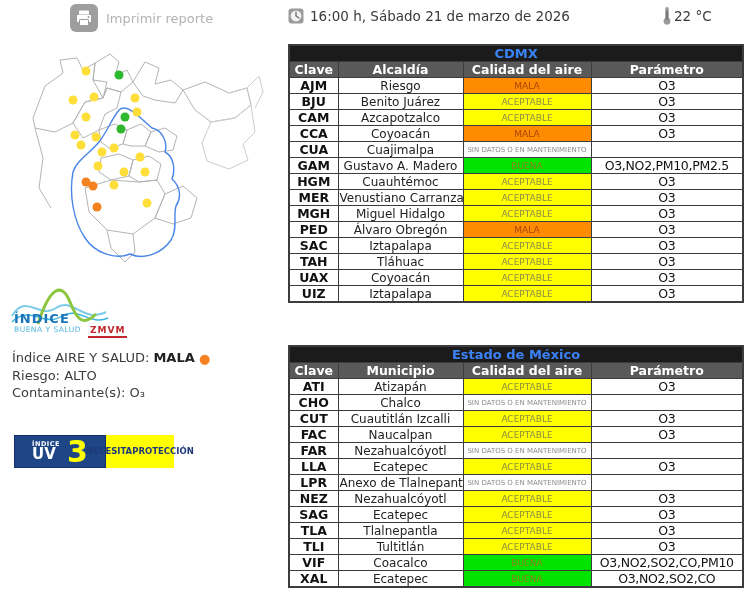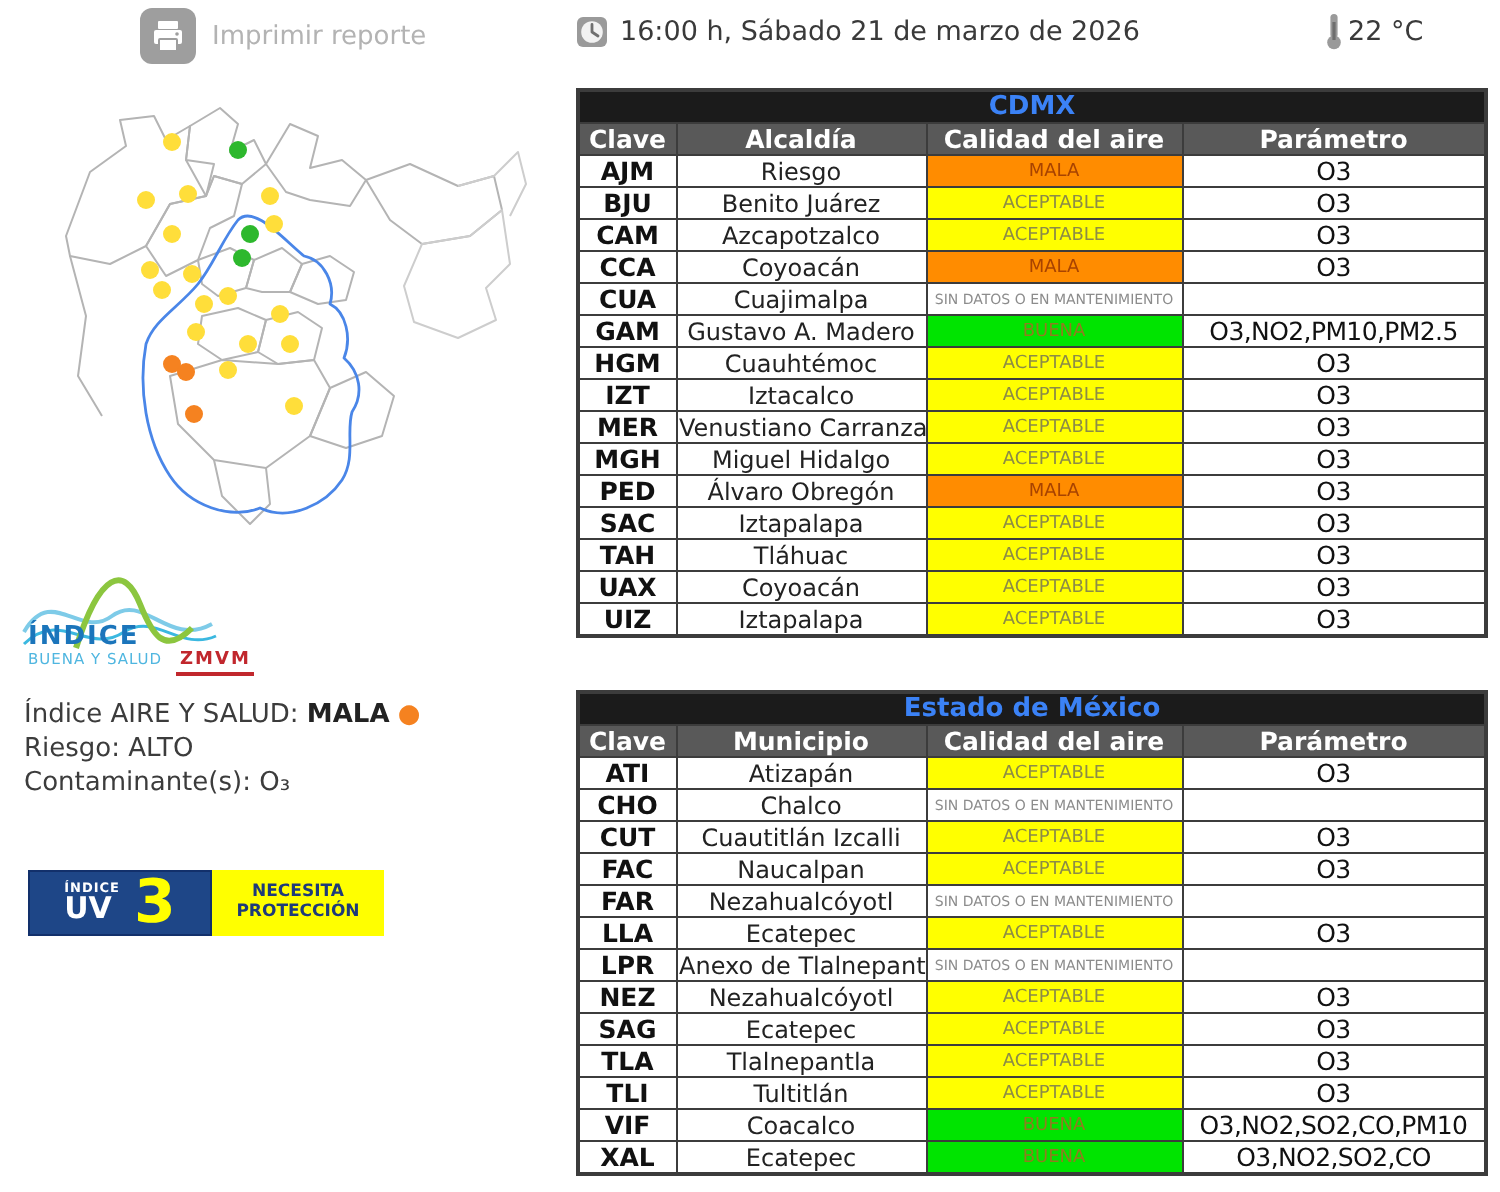--- a/index.html
+++ b/index.html
@@ -25,21 +25,21 @@
   #index-panel .row { white-space:nowrap; }
   #index-value { font-weight:bold; color:#222; }
   #index-dot { font-size:13px; vertical-align:middle; }
 
   #uv-badge { position:absolute; left:14px; top:435px; display:flex; height:33px; }
   #uv-blue { width:92px; height:33px; display:flex; align-items:center; justify-content:center; gap:7px; border:1px solid #12306b; }
   #uv-texts { display:flex; flex-direction:column; align-items:flex-start; line-height:1; }
   #uv-top { color:#fff; font-weight:bold; font-size:6.5px; letter-spacing:0.5px; }
   #uv-bottom { color:#fff; font-weight:bold; font-size:15px; }
   #uv-value { font-weight:bold; font-size:30px; line-height:1; }
-  #uv-warn { width:86px; height:33px; display:flex; flex-direction:column; align-items:center; justify-content:center; line-height:1.15; }
+  #uv-warn { width:68px; height:33px; display:flex; align-items:center; justify-content:center; line-height:1.15; }
   #uv-warn span { font-weight:bold; font-size:8.5px; }
 
   
   #right { position:absolute; left:288px; top:0; width:456px; }
   #datetime-row { position:absolute; left:0; top:7px; width:456px; height:18px; color:#3a3a3a; font-size:13.5px; }
   #clock-icon { position:absolute; left:0; top:1px; }
   #datetime-text { position:absolute; left:22px; top:1px; white-space:nowrap; }
   #thermo-icon { position:absolute; left:374px; top:-1px; }
   #temp-text { position:absolute; left:386px; top:1px; }
 
@@ -244,26 +244,20 @@
             <td class="status" style="background: rgb(0, 228, 0); color: rgb(143, 124, 32);">BUENA</td>
             <td class="param">O3,NO2,PM10,PM2.5</td>
           </tr>
           <tr>
             <td class="clave">HGM</td>
             <td class="name">Cuauhtémoc</td>
             <td class="status" style="background: rgb(255, 255, 0); color: rgb(140, 140, 70);">ACEPTABLE</td>
             <td class="param">O3</td>
           </tr>
           <tr>
-            <td class="clave">IZT</td>
-            <td class="name">Iztacalco</td>
-            <td class="status" style="background: rgb(255, 255, 0); color: rgb(140, 140, 70);">ACEPTABLE</td>
-            <td class="param">O3</td>
-          </tr>
-          <tr>
             <td class="clave">MER</td>
             <td class="name">Venustiano Carranza</td>
             <td class="status" style="background: rgb(255, 255, 0); color: rgb(140, 140, 70);">ACEPTABLE</td>
             <td class="param">O3</td>
           </tr>
           <tr>
             <td class="clave">MGH</td>
             <td class="name">Miguel Hidalgo</td>
             <td class="status" style="background: rgb(255, 255, 0); color: rgb(140, 140, 70);">ACEPTABLE</td>
             <td class="param">O3</td>

